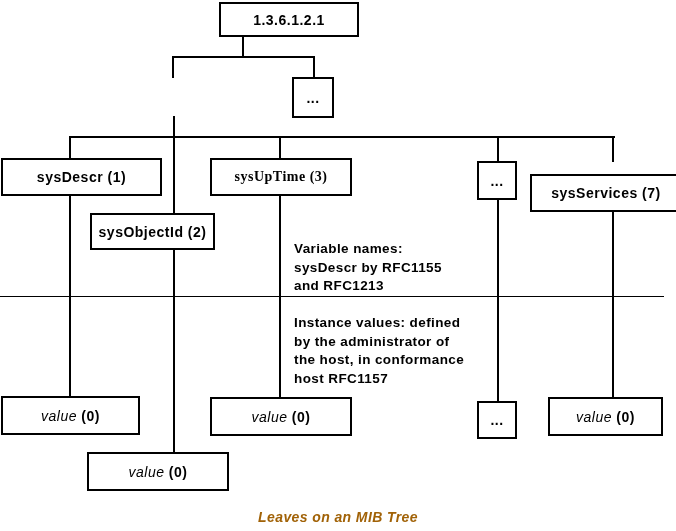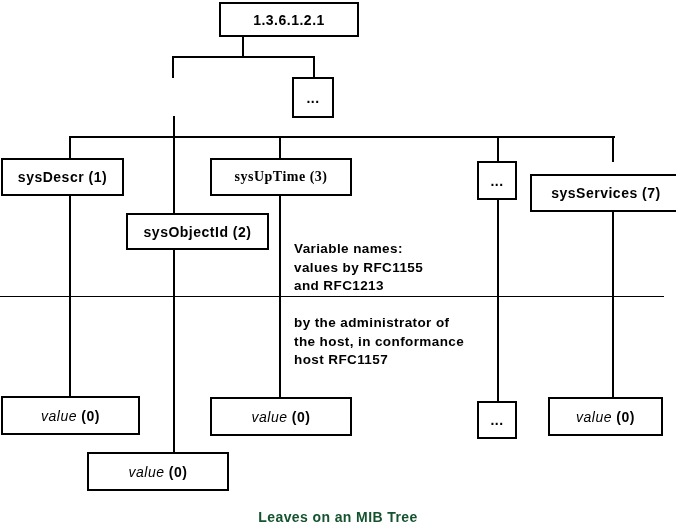--- a/index.html
+++ b/index.html
@@ -67,22 +67,23 @@
   }
   .annot span { display: block; }
   .caption {
     position: absolute;
     left: 0;
     width: 676px;
     text-align: center;
     font-weight: bold;
     font-size: 14px;
     letter-spacing: 0.4px;
-    color: #14532d;
+    color: #a16207;
     z-index: 3;
+    font-style: italic;
   }
 </style>
 </head>
 <body>
 
 <div id="stage">
 
   <div class="vline" style="left:242px; top:37px; height:21px;"></div>
   <div class="hline" style="left:172px; top:56px; width:143px;"></div>
   <div class="vline" style="left:172px; top:56px; height:22px;"></div>
@@ -102,37 +103,37 @@
 
   <div class="node" style="left:183px; top:2px; width:140px; height:35px;margin-left:36px;">
     <span>1.3.6.1.2.1</span>
   </div>
 
 
   <div class="node" style="left:292px; top:77px; width:42px; height:41px;">
     <span>...</span>
   </div>
 
-  <div class="node" style="left:1px; top:158px; width:123px; height:38px;">
+  <div class="node" style="left:1px; top:158px; width:161px; height:38px;">
     <span>sysDescr (1)</span>
   </div>
 
   <div class="node" style="left:210px; top:158px; width:142px; height:38px;font-family:Liberation Serif, serif;">
     <span>sysUpTime (3)</span>
   </div>
 
   <div class="node" style="left:477px; top:161px; width:40px; height:39px;">
     <span>...</span>
   </div>
 
   <div class="node" style="left:530px; top:174px; width:152px; height:38px;">
     <span>sysServices (7)</span>
   </div>
 
-  <div class="node" style="left:90px; top:213px; width:143px; height:37px;margin-left:36px;">
+  <div class="node" style="left:90px; top:213px; width:125px; height:37px;">
     <span>sysObjectId (2)</span>
   </div>
 
   <div class="node" style="left:1px; top:396px; width:139px; height:39px;">
     <span class="val-italic">value</span>
       <span class="val-suffix"> (0)</span>
   </div>
 
   <div class="node" style="left:210px; top:397px; width:142px; height:39px;">
     <span class="val-italic">value</span>
@@ -148,25 +149,26 @@
       <span class="val-suffix"> (0)</span>
   </div>
 
   <div class="node" style="left:87px; top:452px; width:142px; height:39px;">
     <span class="val-italic">value</span>
       <span class="val-suffix"> (0)</span>
   </div>
 
   <div class="annot" style="left:294px; top:227px;margin-top:13px;">
     <span>Variable names:</span>
-    <span>values by RFC1155</span>
+    <span>sysDescr by RFC1155</span>
     <span>and RFC1213</span>
   </div>
 
   <div class="annot" style="left:294px; top:314px;">
+    <span>Instance values: defined</span>
     <span>by the administrator of</span>
     <span>the host, in conformance</span>
     <span>host RFC1157</span>
   </div>
 
   <div class="caption" style="top:509px;">Leaves on an MIB Tree</div>
 
 </div>
 
 </body></html>

